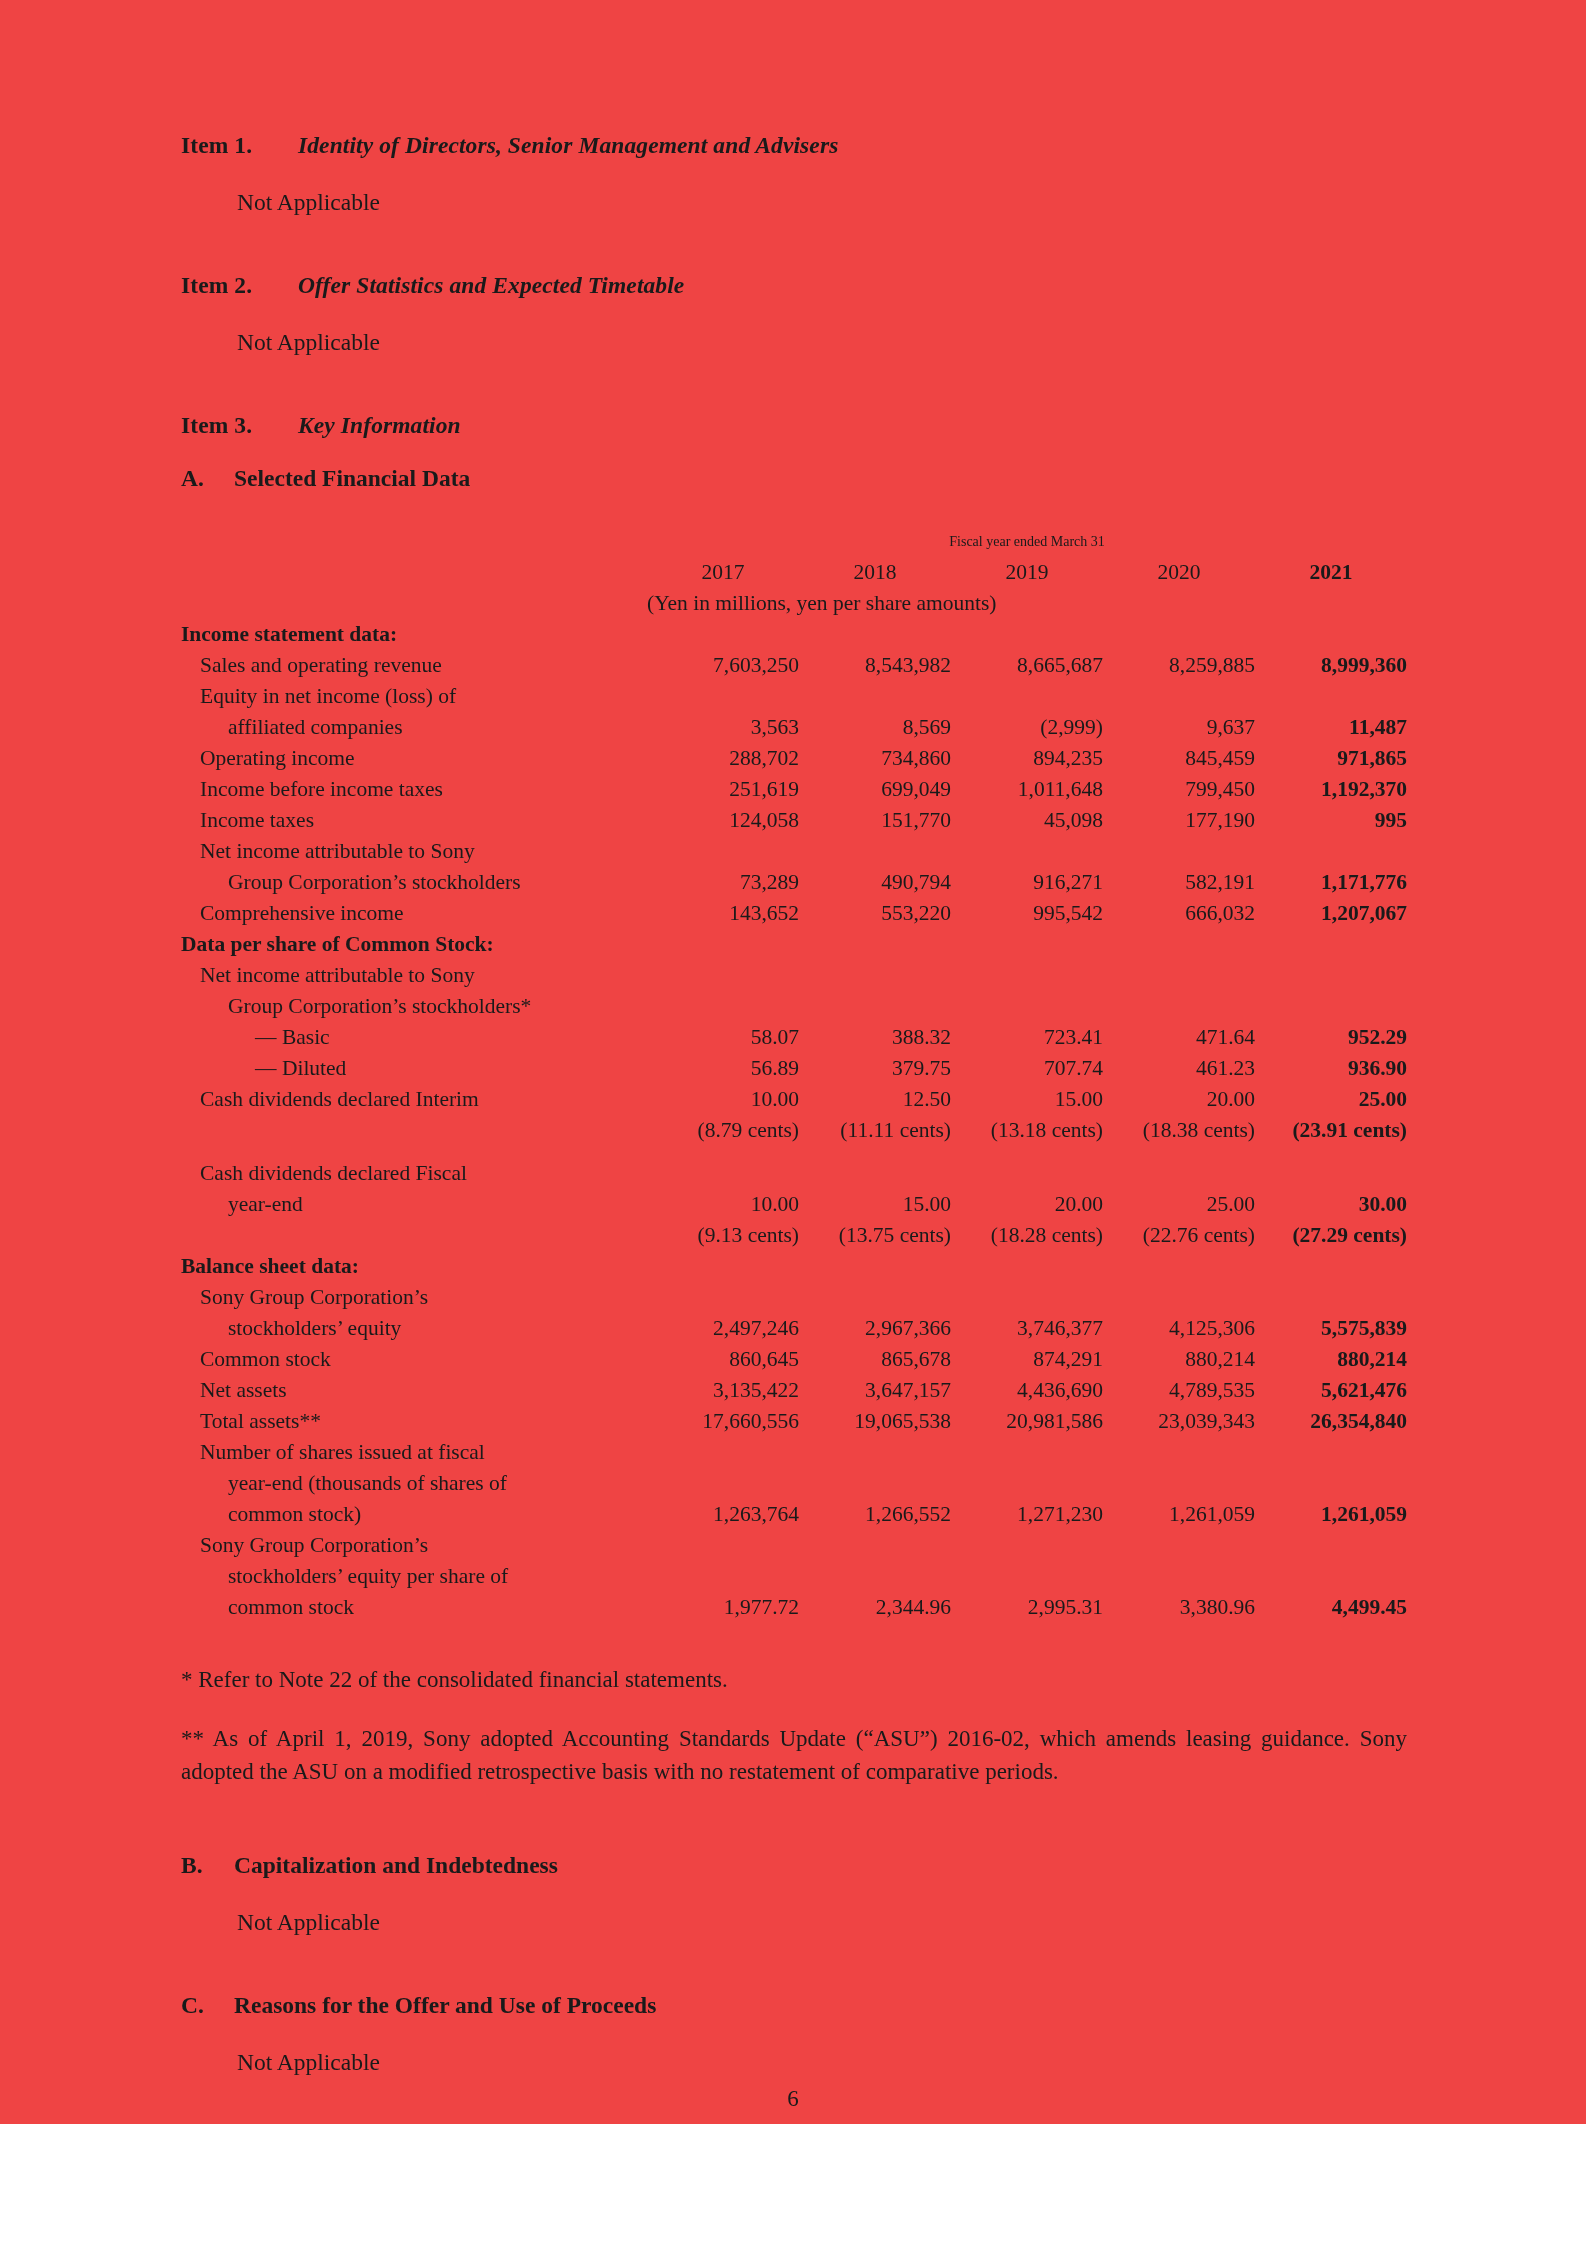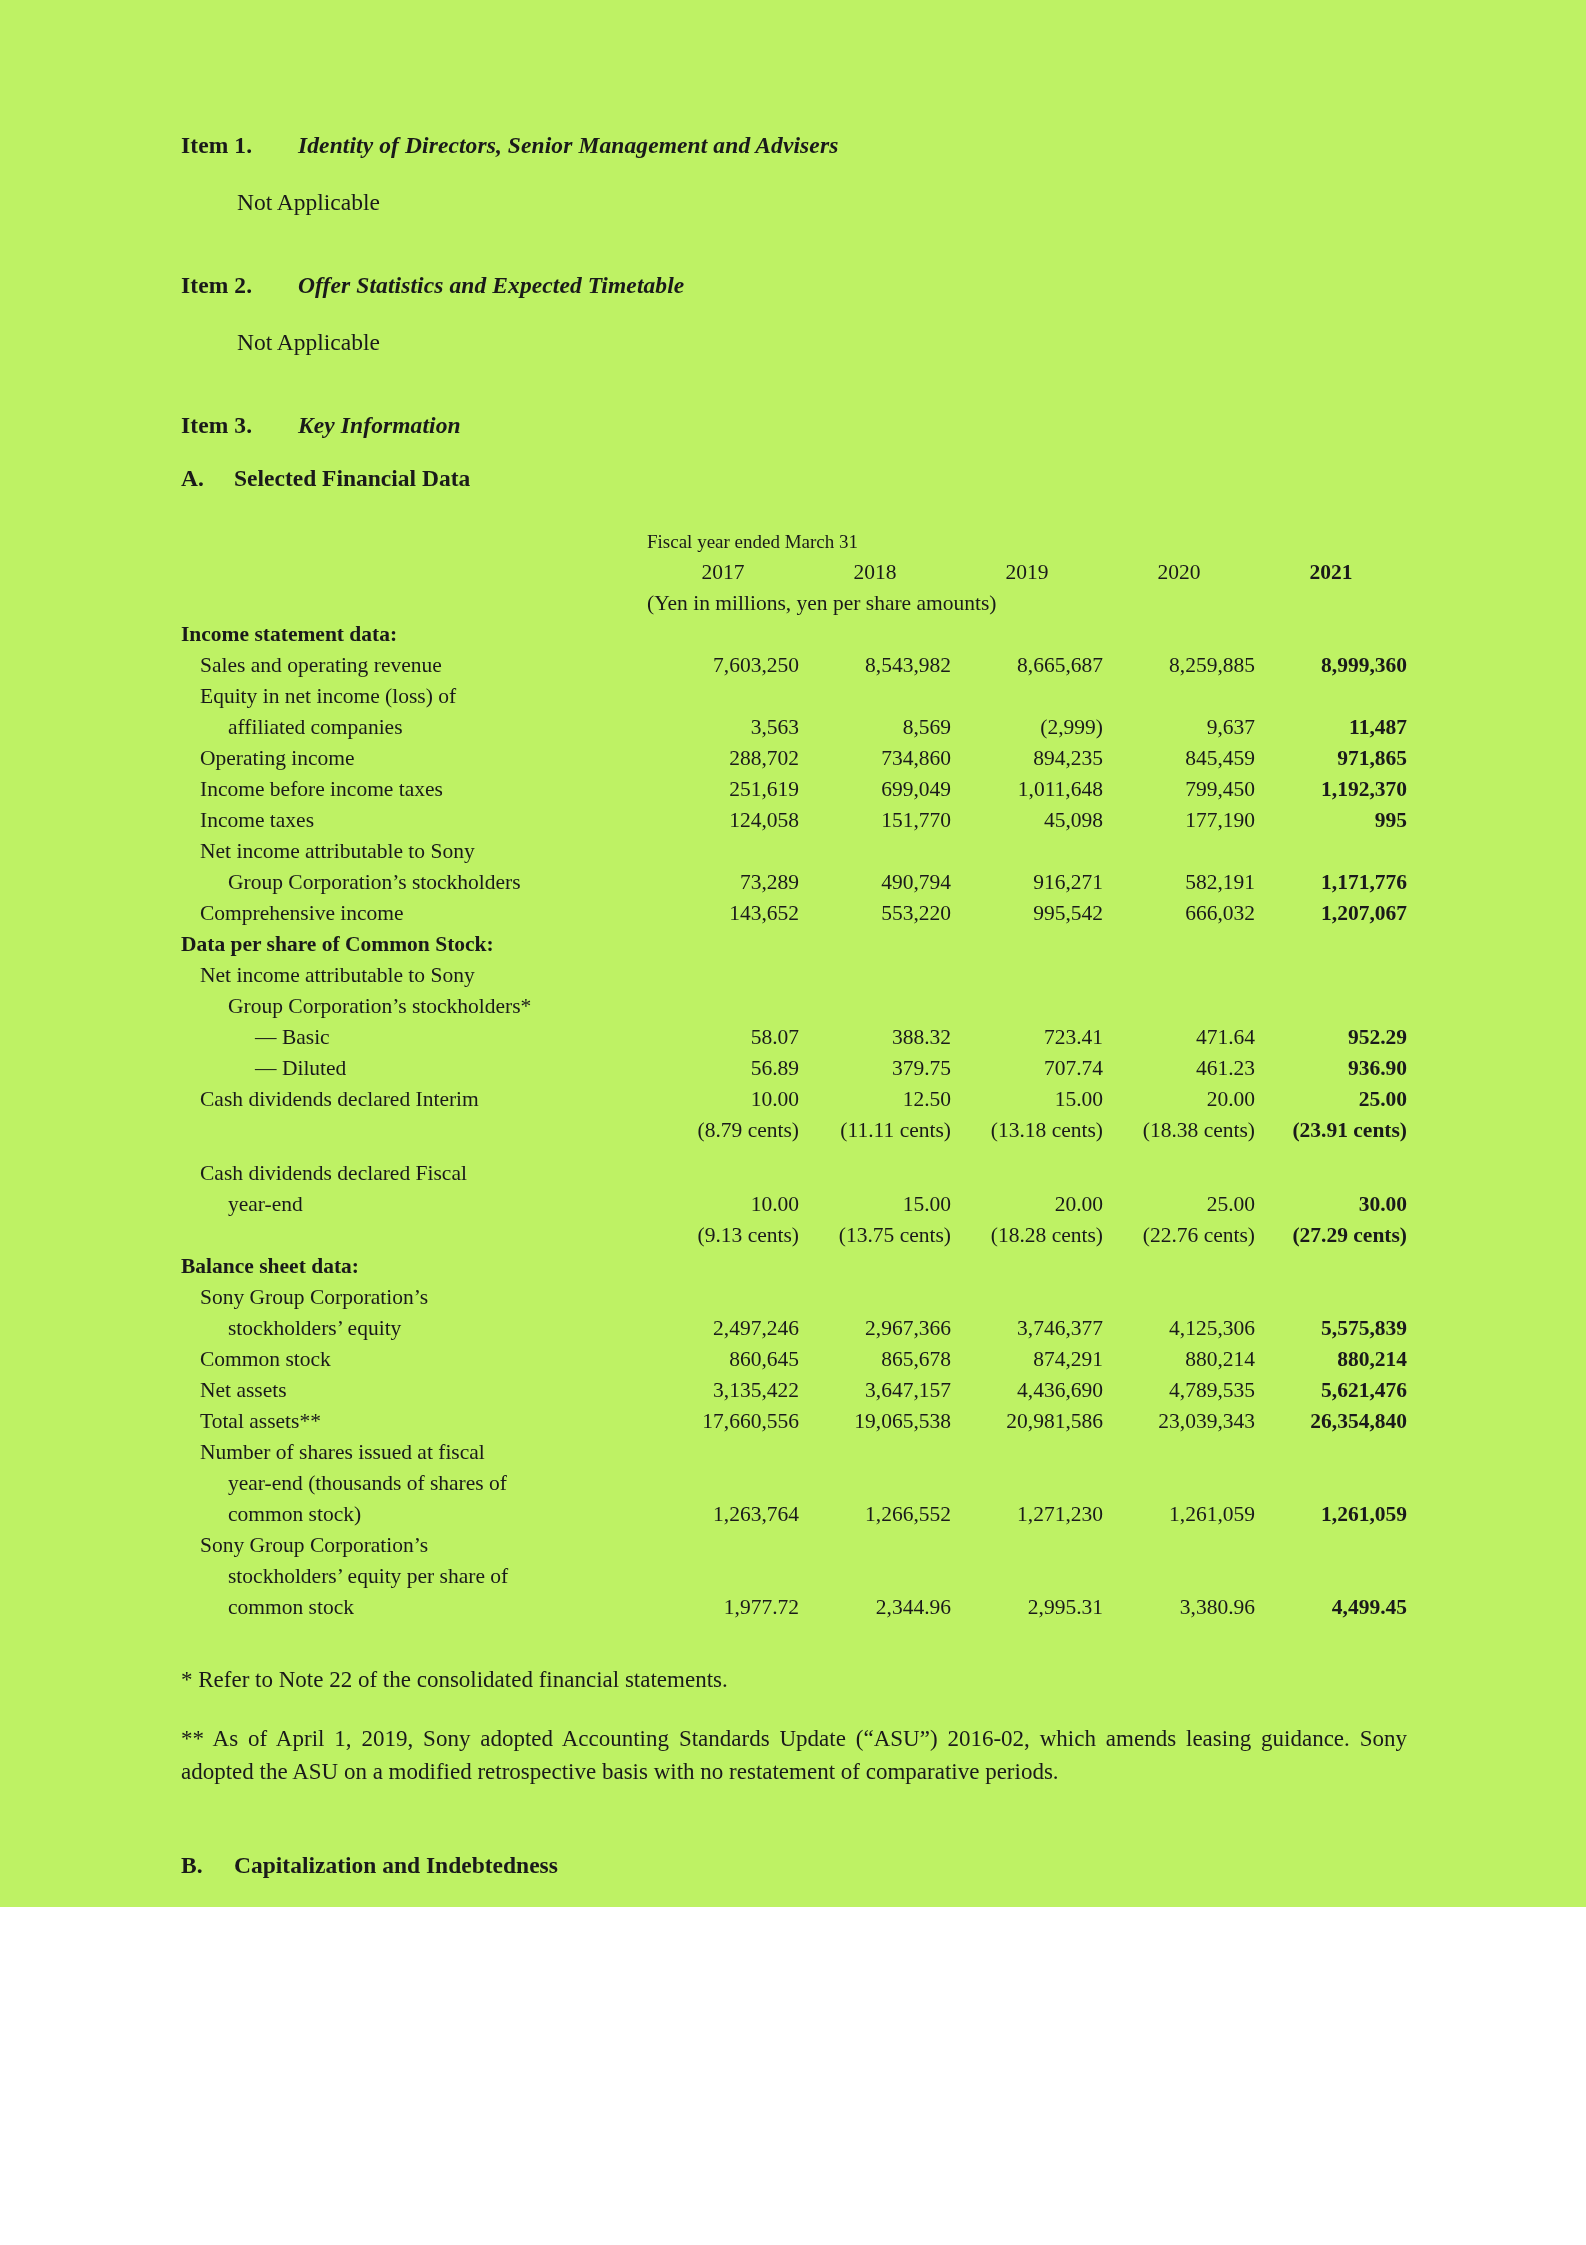--- a/index.html
+++ b/index.html
@@ -7,22 +7,22 @@
     padding: 0;
     background: #ffffff;
   }
   body {
     font-family: "Liberation Serif", "DejaVu Serif", serif;
     color: #1a1a1a;
   }
   #page {
     position: relative;
     width: 1586px;
-    height: 1907px;
-    background: #bef264;
+    height: 2124px;
+    background: #ef4444;
     overflow: hidden;
   }
   .content {
     position: absolute;
     left: 181px;
     top: 132px;
     width: 1226px;
   }
 
   
@@ -90,22 +90,23 @@
   }
   .num.bold { font-weight: bold; }
 
   .lbl       { padding-left: 0px;  white-space: nowrap; }
   .lbl.i1    { padding-left: 19px; }
   .lbl.i2    { padding-left: 47px; }
   .lbl.i3    { padding-left: 74px; }
   .lbl.bold  { font-weight: bold; }
 
   .grouphead {
+    text-align: center;
     font-weight: bold;
-    font-size: 19px;
+    font-size: 14px;
     line-height: 30px;
   }
   .yrhead {
     text-align: center;
     font-size: 21.5px;
     line-height: 30px;
   }
   .yrhead.bold { font-weight: bold; }
   .unitsrow {
     text-align: left;

